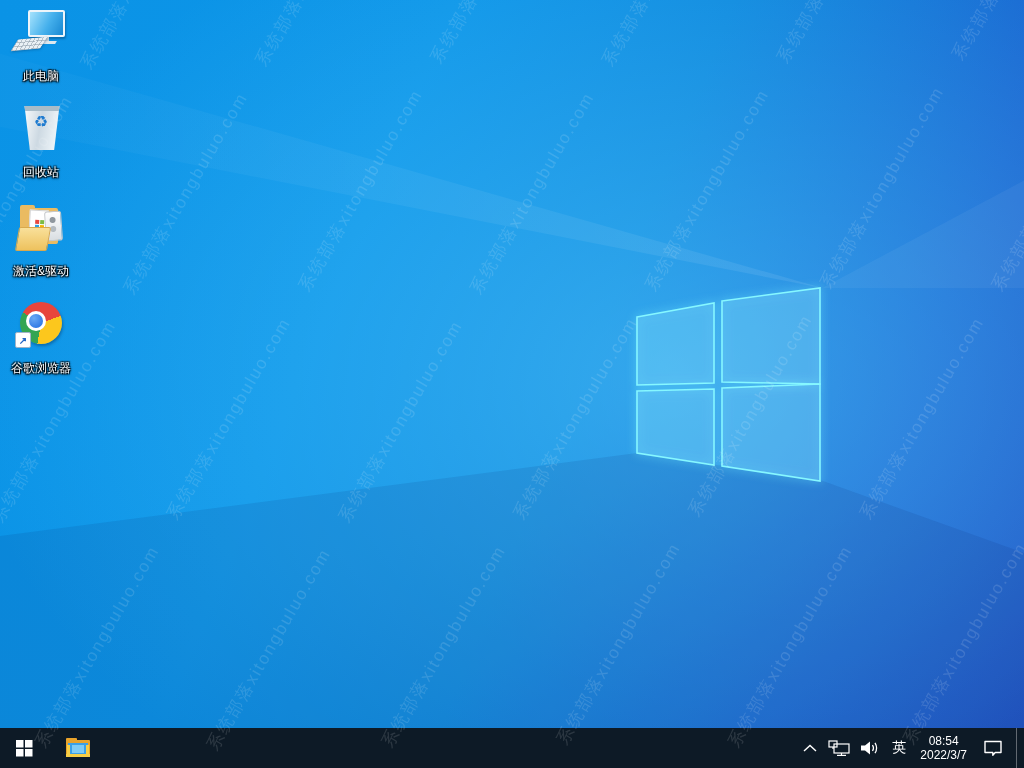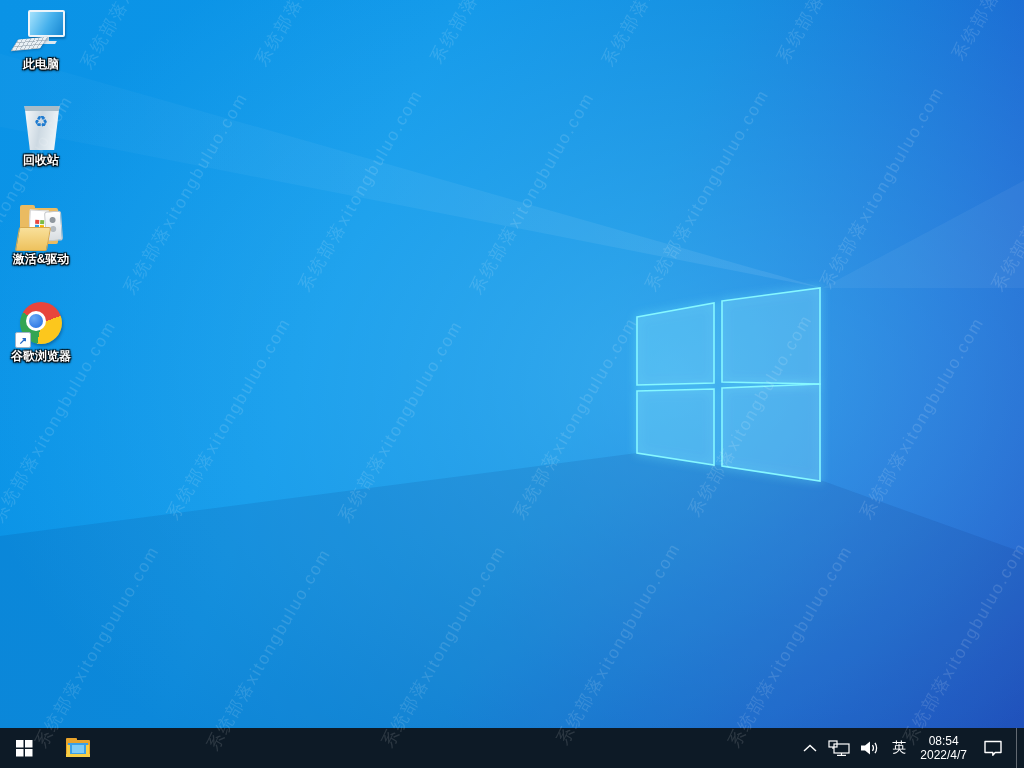--- a/index.html
+++ b/index.html
@@ -11,22 +11,22 @@
   .overlay{position:absolute;inset:0;pointer-events:none;}
   .beam-a{clip-path:polygon(80.3% 37.5%, 0 7%, 0 16.5%);background:linear-gradient(to left, rgba(255,255,255,.10), rgba(255,255,255,.02));}
   .beam-b{clip-path:polygon(80.3% 37.5%, 100% 23.5%, 100% 37.5%);background:rgba(255,255,255,.05);}
   .shadow-a{clip-path:polygon(0 69.8%, 62.2% 59%, 80.3% 62.6%, 100% 72%, 100% 100%, 0 100%);background:rgba(8,28,95,.10);}
   .win-logo{position:absolute;left:630px;top:280px;width:200px;height:210px;filter:drop-shadow(0 0 5px rgba(120,240,255,.85));}
 
   
   .icons{position:absolute;left:2px;top:0;width:78px;}
   .dicon{position:absolute;left:0;width:78px;display:flex;flex-direction:column;align-items:center;cursor:default;}
   .dicon .art{position:relative;width:52px;height:48px;}
-  .dicon .lbl{margin-top:2px;font-size:12px;color:#fff;text-align:left;line-height:13px;white-space:nowrap;
-    text-shadow:-1px -1px 1px rgba(0,0,0,.85),1px -1px 1px rgba(0,0,0,.85),-1px 1px 1px rgba(0,0,0,.85),1px 1px 1px rgba(0,0,0,.85),0 1px 3px #000;font-weight:bold;}
+  .dicon .lbl{margin-top:14px;font-size:12px;color:#fff;text-align:left;line-height:13px;white-space:nowrap;
+    text-shadow:-1px -1px 1px rgba(0,0,0,.85),1px -1px 1px rgba(0,0,0,.85),-1px 1px 1px rgba(0,0,0,.85),1px 1px 1px rgba(0,0,0,.85),0 1px 3px #000;}
   
   .pc-screen{position:absolute;left:13px;top:2px;width:33px;height:23px;border:2px solid #eef5fa;border-radius:2px;
     background:linear-gradient(118deg,#a5e2fc 0%,#45b0ec 55%,#1787d2 100%);box-shadow:1px 2px 2px rgba(0,40,80,.35);}
   .pc-neck{position:absolute;left:28px;top:29px;width:6px;height:4px;background:#c2d0da;}
   .pc-base{position:absolute;left:23px;top:33px;width:18px;height:3px;background:#dde8ef;transform:skewX(-30deg);}
   .pc-kbd{position:absolute;left:0px;top:30px;width:28px;height:12px;background:#e9f0f5;transform:skewX(-32deg) skewY(-6deg);border-radius:1px;
     background-image:repeating-linear-gradient(90deg,rgba(140,155,168,.55) 0 1px,transparent 1px 4px),repeating-linear-gradient(0deg,rgba(140,155,168,.55) 0 1px,transparent 1px 4px);
     box-shadow:1px 1px 2px rgba(0,40,80,.3);}
   
   .bin{position:absolute;left:8px;top:2px;width:38px;height:44px;clip-path:polygon(4% 0,96% 0,82% 100%,18% 100%);
@@ -171,21 +171,21 @@
       <div class="tray-item">
         <svg width="20" height="16" viewBox="0 0 20 16">
           <polygon points="1,5.5 5,5.5 10,1.5 10,14.5 5,10.5 1,10.5" fill="#fff"></polygon>
           <path d="M12.5,5 Q14.5,8 12.5,11" fill="none" stroke="#fff" stroke-width="1.3"></path>
           <path d="M15,2.8 Q18.2,8 15,13.2" fill="none" stroke="#fff" stroke-width="1.3"></path>
         </svg>
       </div>
       <div class="tray-item ime">英</div>
       <div class="clock">
         <span>08:54</span>
-        <span>2022/4/7</span>
+        <span>2022/3/7</span>
       </div>
       <div class="tray-item" style="padding:0 9px">
         <svg width="20" height="17" viewBox="0 0 20 17">
           <path d="M2,1.5 H18 V12.5 H12.2 L9.8,15.3 V12.5 H2 Z" fill="none" stroke="#fff" stroke-width="1.4" stroke-linejoin="round"></path>
         </svg>
       </div>
       <div class="tb-sep"></div>
       <div class="show-desktop"></div>
     </div>
   </div>

